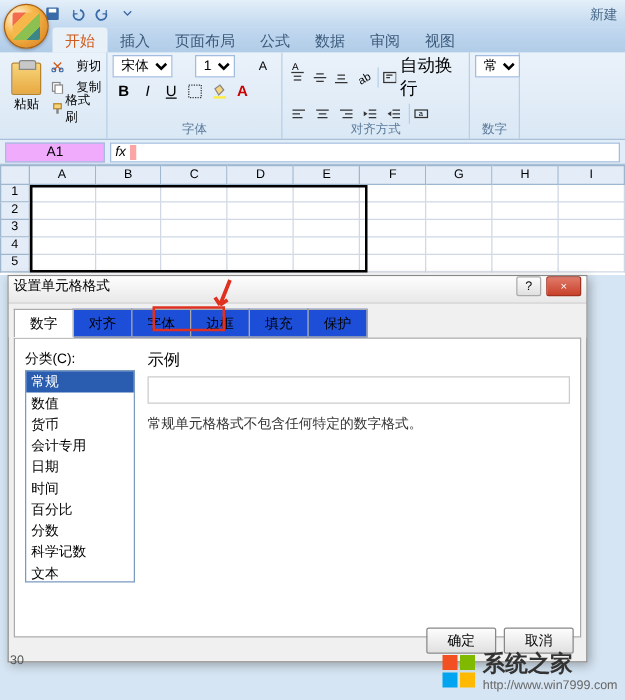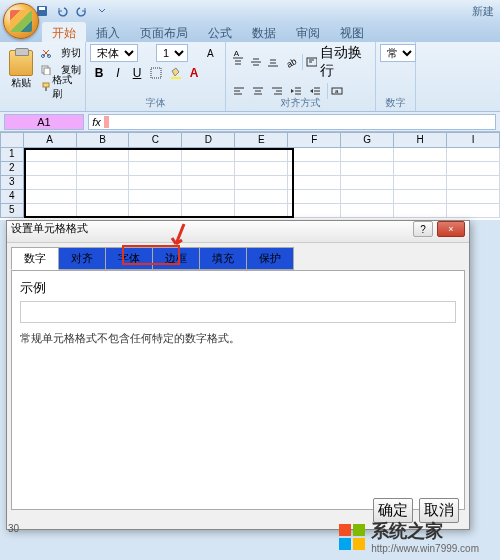--- a/index.html
+++ b/index.html
@@ -76,28 +76,28 @@
     .cat-list { border: 1px solid #7a9ac0; height: 170px; overflow: auto; font-size: 11px; }
     .cat-item { padding: 1px 4px; cursor: pointer; }
     .cat-item.selected { background: #2a5db0; color: #fff; }
     
     .sample-section { flex: 1; }
     .sample-label { font-size: 13px; margin-bottom: 4px; }
     .sample-box { border: 1px solid #ccc; height: 22px; margin-bottom: 8px; }
     .sample-desc { font-size: 11px; color: #333; }
     
     .dlg-buttons { position: absolute; bottom: 6px; right: 10px; display: flex; gap: 6px; }
-    .dlg-btn { padding: 2px 4px; border: 1px solid #888; background: linear-gradient(#fdfdfd,#e0e0e0); font-size: 15px; cursor: pointer; border-radius: 2px; }
+    .dlg-btn { padding: 2px 16px; border: 1px solid #888; background: linear-gradient(#fdfdfd,#e0e0e0); font-size: 11px; cursor: pointer; border-radius: 2px; }
     
     
     .red-arrow { position: absolute; left: 164px; top: 222px; pointer-events: none; z-index: 50; }
     .red-box { position: absolute; left: 122px; top: 245px; width: 58px; height: 20px; border: 2px solid #e03020; pointer-events: none; z-index: 50; }
     
     
-    .watermark { position: absolute; right: 21px; bottom: 6px; display: flex; align-items: center; gap: 6px; }
+    .watermark { position: absolute; right: 6px; bottom: 6px; display: flex; align-items: center; gap: 6px; }
     .ms-logo { width: 26px; height: 26px; display: grid; grid-template: 1fr 1fr / 1fr 1fr; gap: 2px; }
     .ms-logo div:nth-child(1){background:#f25022;} .ms-logo div:nth-child(2){background:#7fba00;} .ms-logo div:nth-child(3){background:#00a4ef;} .ms-logo div:nth-child(4){background:#ffb900;}
     .wm-text { font-size: 18px; font-weight: bold; color: #333; }
     .wm-sub { font-size: 10px; color: #666; }
     
     .status-row { position: absolute; bottom: 26px; left: 8px; font-size: 10px; color: #555; }
   </style>
 </head>
 <body>
 
@@ -384,20 +384,36 @@
   </div>
   <div class="dlg-tabs">
     <div class="dlg-tab active">数字</div>
     <div class="dlg-tab">对齐</div>
     <div class="dlg-tab">字体</div>
     <div class="dlg-tab">边框</div>
     <div class="dlg-tab">填充</div>
     <div class="dlg-tab">保护</div>
   </div>
   <div class="dlg-body">
+    <div class="cat-section">
+      <div class="cat-label">分类(C):</div>
+      <div class="cat-list">
+        <div class="cat-item selected">常规</div>
+        <div class="cat-item">数值</div>
+        <div class="cat-item">货币</div>
+        <div class="cat-item">会计专用</div>
+        <div class="cat-item">日期</div>
+        <div class="cat-item">时间</div>
+        <div class="cat-item">百分比</div>
+        <div class="cat-item">分数</div>
+        <div class="cat-item">科学记数</div>
+        <div class="cat-item">文本</div>
+
+      </div>
+    </div>
     <div class="sample-section">
       <div class="sample-label">示例</div>
       <div class="sample-box"></div>
       <div class="sample-desc">常规单元格格式不包含任何特定的数字格式。</div>
     </div>
   </div>
   <div class="dlg-buttons">
     <button class="dlg-btn">确定</button>
     <button class="dlg-btn">取消</button>
   </div>

